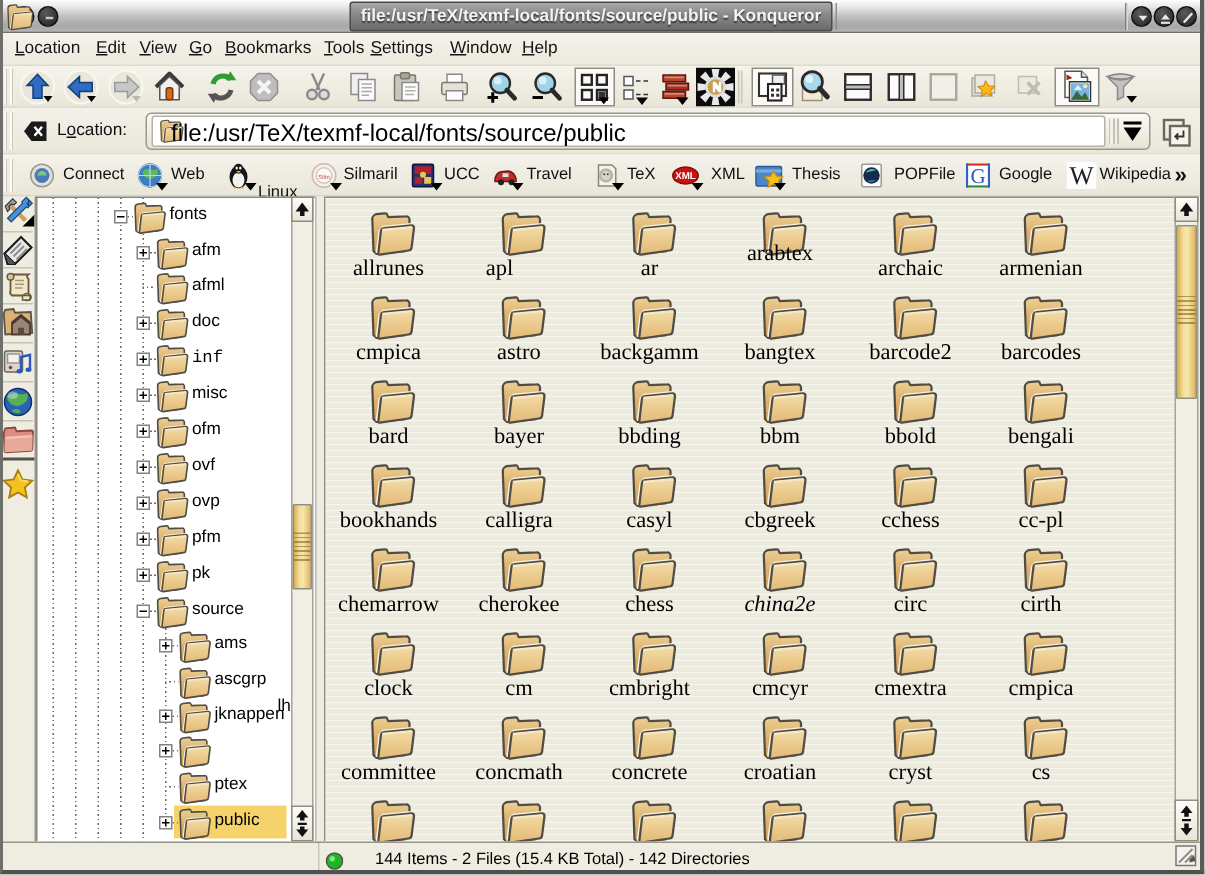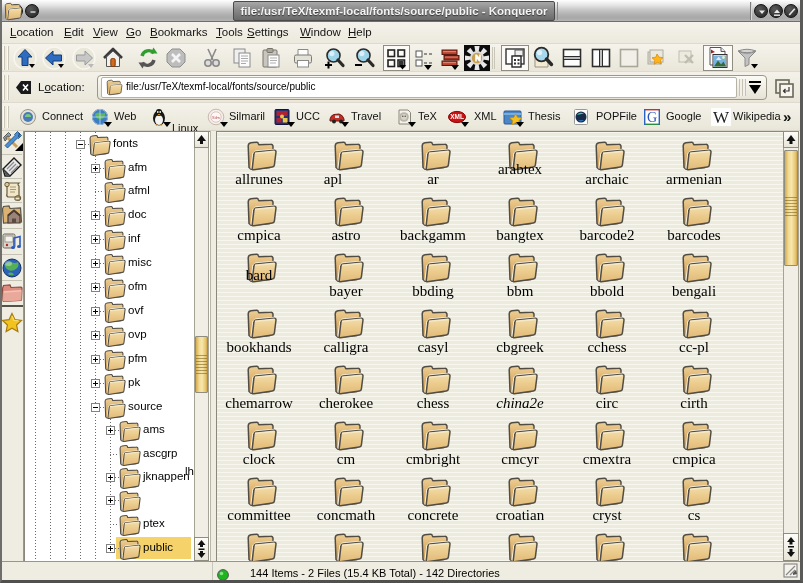--- a/index.html
+++ b/index.html
@@ -297,21 +297,21 @@
     </svg></div>
 <div class="abs" style="left:38px;top:81px;font-size:11.5px;color:#101010;">L<u>o</u>cation:</div>
 <div class="abs" style="left:97px;top:75px;width:670px;height:25px;background:linear-gradient(180deg,#fbfaf5,#e6e3d6);border:1px solid #9a978b;border-radius:4px;"></div>
 <div class="abs" style="left:101px;top:77px;width:636px;height:21px;background:#fff;border:1px solid #b5b2a6;border-radius:2px;"></div>
 <div class="icn" style="left:106px;top:79px;"><svg width="17" height="17" viewBox="0 0 32 32">
       <path d="M2.2,6 C2.2,4.5 3.5,3 5,2.8 L10.5,2.2 C11.3,2.1 12,2.5 12.2,3.2 L12.8,4.8 L24.8,4.3 C26,4.2 27,5.2 27,6.4 L27,22 L24,27.5 L5,29.2 L3,27.5 Z" fill="url(#fb)" stroke="#514d45" stroke-width="1.5" stroke-linejoin="round"></path>
       <path d="M5.6,28.7 L7.5,13.9 L9.7,11.7 L28.5,9.9" fill="none" stroke="#f6f2e4" stroke-width="2.4"></path>
       <path d="M6.2,28.9 L7.9,14.2 C8,13.1 8.9,12.2 10,12.1 L28.3,10.3 C29.4,10.2 30.1,11 30,12 L28.4,24.9 C28.3,26 27.4,26.9 26.3,27 L7.3,29.8 C6.6,29.9 6.1,29.5 6.2,28.9 Z" fill="url(#ff)" stroke="#514d45" stroke-width="1.5" stroke-linejoin="round"></path>
       <path d="M8.9,13.3 L28.6,11.4" fill="none" stroke="#f6e8c2" stroke-width="1.6"></path>
     </svg></div>
-<div class="abs" style="left:126px;top:81px;font-size:10px;color:#000;">file:/usr/TeX/texmf-local/fonts/source/public</div>
+<div class="abs" style="left:114px;top:81px;font-size:16px;color:#000;">file:/usr/TeX/texmf-local/fonts/source/public</div>
 <div class="abs" style="left:739px;top:79px;width:7px;height:17px;background:repeating-linear-gradient(90deg,#c5c2b4 0 1px,#f2f0e8 1px 3px);"></div>
 <div class="icn" style="left:748px;top:80px;"><svg width="14" height="15">
       <rect x="1" y="1" width="12" height="2" fill="#000"></rect>
       <path d="M1,5 h12 l-6,9 z" fill="#000"></path>
     </svg></div>
 <div class="icn" style="left:774px;top:78px;"><svg width="20" height="20">
       <rect x="2" y="2" width="13" height="13" fill="none" stroke="#6a675c" stroke-width="1.6"></rect>
       <rect x="6" y="6" width="13" height="13" fill="#f6f4ec" stroke="#6a675c" stroke-width="1.6"></rect>
       <path d="M15,9 v4 h-5 M11.5,11 l-2,2 2,2" stroke="#333" stroke-width="1.2" fill="none"></path>
     </svg></div>
@@ -519,21 +519,21 @@
 <div class="expander" style="left:91px;top:235px;"></div>
 <div class="abs" style="left:93px;top:239px;width:5px;height:1px;background:#000;"></div>
 <div class="abs" style="left:95px;top:237px;width:1px;height:5px;background:#000;"></div>
 <div class="abs" style="left:100px;top:239px;width:4px;height:1px;background:repeating-linear-gradient(90deg,#6a6a6a 0 1px,transparent 1px 3px);"></div>
 <div class="icn" style="left:103px;top:229px;"><svg width="24" height="23" viewBox="0 0 32 32">
       <path d="M2.2,6 C2.2,4.5 3.5,3 5,2.8 L10.5,2.2 C11.3,2.1 12,2.5 12.2,3.2 L12.8,4.8 L24.8,4.3 C26,4.2 27,5.2 27,6.4 L27,22 L24,27.5 L5,29.2 L3,27.5 Z" fill="url(#fb)" stroke="#514d45" stroke-width="1.5" stroke-linejoin="round"></path>
       <path d="M5.6,28.7 L7.5,13.9 L9.7,11.7 L28.5,9.9" fill="none" stroke="#f6f2e4" stroke-width="2.4"></path>
       <path d="M6.2,28.9 L7.9,14.2 C8,13.1 8.9,12.2 10,12.1 L28.3,10.3 C29.4,10.2 30.1,11 30,12 L28.4,24.9 C28.3,26 27.4,26.9 26.3,27 L7.3,29.8 C6.6,29.9 6.1,29.5 6.2,28.9 Z" fill="url(#ff)" stroke="#514d45" stroke-width="1.5" stroke-linejoin="round"></path>
       <path d="M8.9,13.3 L28.6,11.4" fill="none" stroke="#f6e8c2" stroke-width="1.6"></path>
     </svg></div>
-<div class="treerow" style="left:128px;top:232px;">inf</div>
+<div class="treerow" style="left:128px;top:232px;font-family:Liberation Mono, monospace;">inf</div>
 <div class="expander" style="left:91px;top:259px;"></div>
 <div class="abs" style="left:93px;top:263px;width:5px;height:1px;background:#000;"></div>
 <div class="abs" style="left:95px;top:261px;width:1px;height:5px;background:#000;"></div>
 <div class="abs" style="left:100px;top:263px;width:4px;height:1px;background:repeating-linear-gradient(90deg,#6a6a6a 0 1px,transparent 1px 3px);"></div>
 <div class="icn" style="left:103px;top:253px;"><svg width="24" height="23" viewBox="0 0 32 32">
       <path d="M2.2,6 C2.2,4.5 3.5,3 5,2.8 L10.5,2.2 C11.3,2.1 12,2.5 12.2,3.2 L12.8,4.8 L24.8,4.3 C26,4.2 27,5.2 27,6.4 L27,22 L24,27.5 L5,29.2 L3,27.5 Z" fill="url(#fb)" stroke="#514d45" stroke-width="1.5" stroke-linejoin="round"></path>
       <path d="M5.6,28.7 L7.5,13.9 L9.7,11.7 L28.5,9.9" fill="none" stroke="#f6f2e4" stroke-width="2.4"></path>
       <path d="M6.2,28.9 L7.9,14.2 C8,13.1 8.9,12.2 10,12.1 L28.3,10.3 C29.4,10.2 30.1,11 30,12 L28.4,24.9 C28.3,26 27.4,26.9 26.3,27 L7.3,29.8 C6.6,29.9 6.1,29.5 6.2,28.9 Z" fill="url(#ff)" stroke="#514d45" stroke-width="1.5" stroke-linejoin="round"></path>
       <path d="M8.9,13.3 L28.6,11.4" fill="none" stroke="#f6e8c2" stroke-width="1.6"></path>
     </svg></div>
@@ -763,21 +763,21 @@
       <path d="M6.2,28.9 L7.9,14.2 C8,13.1 8.9,12.2 10,12.1 L28.3,10.3 C29.4,10.2 30.1,11 30,12 L28.4,24.9 C28.3,26 27.4,26.9 26.3,27 L7.3,29.8 C6.6,29.9 6.1,29.5 6.2,28.9 Z" fill="url(#ff)" stroke="#514d45" stroke-width="1.5" stroke-linejoin="round"></path>
       <path d="M8.9,13.3 L28.6,11.4" fill="none" stroke="#f6e8c2" stroke-width="1.6"></path>
     </svg></div>
 <div class="label" style="left:651px;top:227px;">barcodes</div>
 <div class="icn" style="left:246px;top:252px;"><svg width="32" height="32" viewBox="0 0 32 32">
       <path d="M2.2,6 C2.2,4.5 3.5,3 5,2.8 L10.5,2.2 C11.3,2.1 12,2.5 12.2,3.2 L12.8,4.8 L24.8,4.3 C26,4.2 27,5.2 27,6.4 L27,22 L24,27.5 L5,29.2 L3,27.5 Z" fill="url(#fb)" stroke="#514d45" stroke-width="1.5" stroke-linejoin="round"></path>
       <path d="M5.6,28.7 L7.5,13.9 L9.7,11.7 L28.5,9.9" fill="none" stroke="#f6f2e4" stroke-width="2.4"></path>
       <path d="M6.2,28.9 L7.9,14.2 C8,13.1 8.9,12.2 10,12.1 L28.3,10.3 C29.4,10.2 30.1,11 30,12 L28.4,24.9 C28.3,26 27.4,26.9 26.3,27 L7.3,29.8 C6.6,29.9 6.1,29.5 6.2,28.9 Z" fill="url(#ff)" stroke="#514d45" stroke-width="1.5" stroke-linejoin="round"></path>
       <path d="M8.9,13.3 L28.6,11.4" fill="none" stroke="#f6e8c2" stroke-width="1.6"></path>
     </svg></div>
-<div class="label" style="left:216px;top:267px;">bard</div>
+<div class="label" style="left:216px;top:283px;">bard</div>
 <div class="icn" style="left:333px;top:252px;"><svg width="32" height="32" viewBox="0 0 32 32">
       <path d="M2.2,6 C2.2,4.5 3.5,3 5,2.8 L10.5,2.2 C11.3,2.1 12,2.5 12.2,3.2 L12.8,4.8 L24.8,4.3 C26,4.2 27,5.2 27,6.4 L27,22 L24,27.5 L5,29.2 L3,27.5 Z" fill="url(#fb)" stroke="#514d45" stroke-width="1.5" stroke-linejoin="round"></path>
       <path d="M5.6,28.7 L7.5,13.9 L9.7,11.7 L28.5,9.9" fill="none" stroke="#f6f2e4" stroke-width="2.4"></path>
       <path d="M6.2,28.9 L7.9,14.2 C8,13.1 8.9,12.2 10,12.1 L28.3,10.3 C29.4,10.2 30.1,11 30,12 L28.4,24.9 C28.3,26 27.4,26.9 26.3,27 L7.3,29.8 C6.6,29.9 6.1,29.5 6.2,28.9 Z" fill="url(#ff)" stroke="#514d45" stroke-width="1.5" stroke-linejoin="round"></path>
       <path d="M8.9,13.3 L28.6,11.4" fill="none" stroke="#f6e8c2" stroke-width="1.6"></path>
     </svg></div>
 <div class="label" style="left:303px;top:283px;">bayer</div>
 <div class="icn" style="left:420px;top:252px;"><svg width="32" height="32" viewBox="0 0 32 32">
       <path d="M2.2,6 C2.2,4.5 3.5,3 5,2.8 L10.5,2.2 C11.3,2.1 12,2.5 12.2,3.2 L12.8,4.8 L24.8,4.3 C26,4.2 27,5.2 27,6.4 L27,22 L24,27.5 L5,29.2 L3,27.5 Z" fill="url(#fb)" stroke="#514d45" stroke-width="1.5" stroke-linejoin="round"></path>
       <path d="M5.6,28.7 L7.5,13.9 L9.7,11.7 L28.5,9.9" fill="none" stroke="#f6f2e4" stroke-width="2.4"></path>

